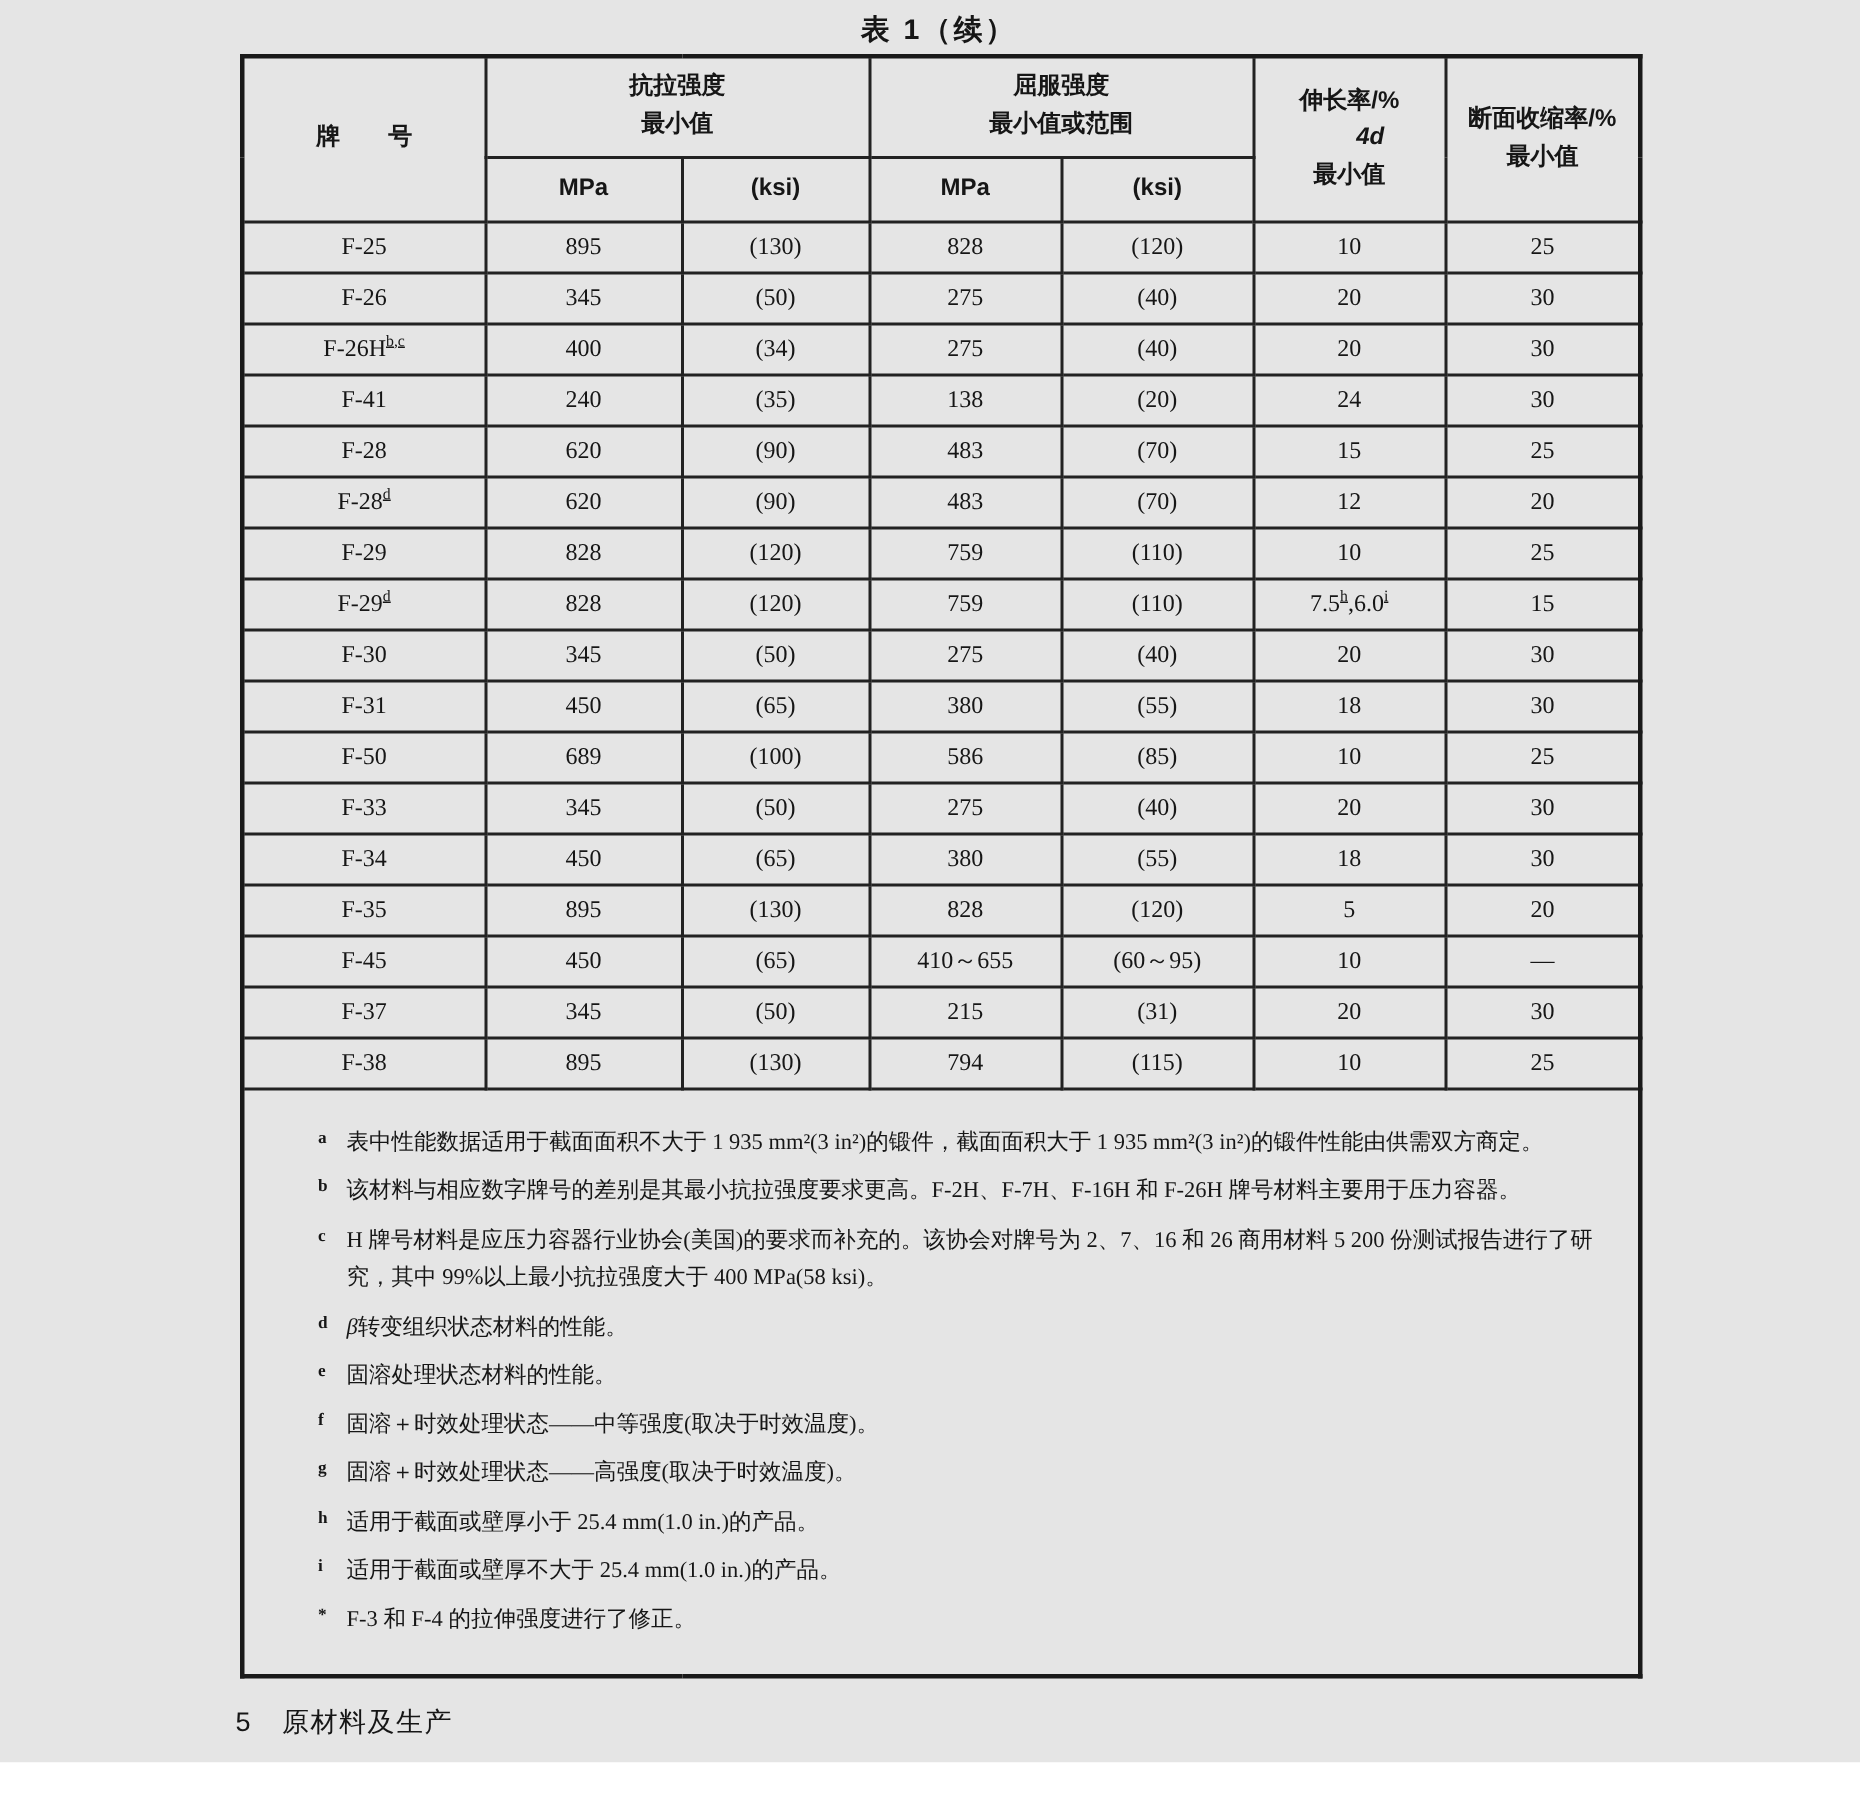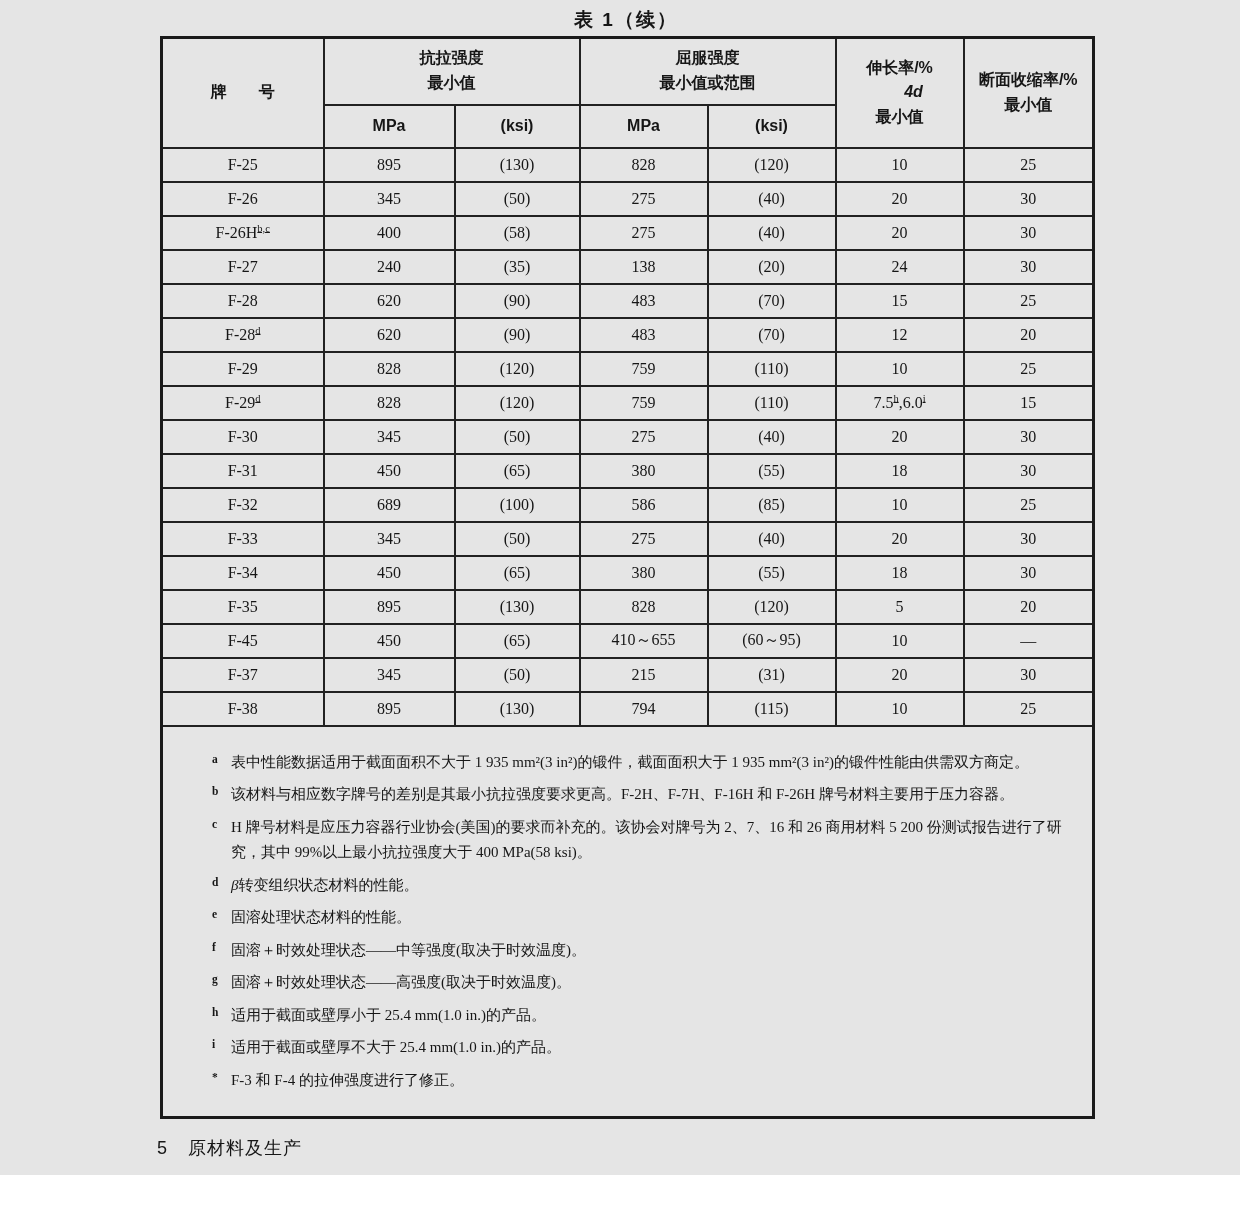--- a/index.html
+++ b/index.html
@@ -115,28 +115,28 @@
         <td>345</td>
         <td>(50)</td>
         <td>275</td>
         <td>(40)</td>
         <td><span>20</span><sup class="sup"></sup><span></span><sup class="sup"></sup></td>
         <td>30</td>
       </tr>
         <tr class="data-row">
         <td><span>F-26H</span><sup class="sup">b,c</sup></td>
         <td>400</td>
-        <td>(58)</td>
+        <td>(34)</td>
         <td>275</td>
         <td>(40)</td>
         <td><span>20</span><sup class="sup"></sup><span></span><sup class="sup"></sup></td>
         <td>30</td>
       </tr>
         <tr class="data-row">
-        <td><span>F-27</span><sup class="sup"></sup></td>
+        <td><span>F-41</span><sup class="sup"></sup></td>
         <td>240</td>
         <td>(35)</td>
         <td>138</td>
         <td>(20)</td>
         <td><span>24</span><sup class="sup"></sup><span></span><sup class="sup"></sup></td>
         <td>30</td>
       </tr>
         <tr class="data-row">
         <td><span>F-28</span><sup class="sup"></sup></td>
         <td>620</td>
@@ -185,21 +185,21 @@
         <tr class="data-row">
         <td><span>F-31</span><sup class="sup"></sup></td>
         <td>450</td>
         <td>(65)</td>
         <td>380</td>
         <td>(55)</td>
         <td><span>18</span><sup class="sup"></sup><span></span><sup class="sup"></sup></td>
         <td>30</td>
       </tr>
         <tr class="data-row">
-        <td><span>F-32</span><sup class="sup"></sup></td>
+        <td><span>F-50</span><sup class="sup"></sup></td>
         <td>689</td>
         <td>(100)</td>
         <td>586</td>
         <td>(85)</td>
         <td><span>10</span><sup class="sup"></sup><span></span><sup class="sup"></sup></td>
         <td>25</td>
       </tr>
         <tr class="data-row">
         <td><span>F-33</span><sup class="sup"></sup></td>
         <td>345</td>

